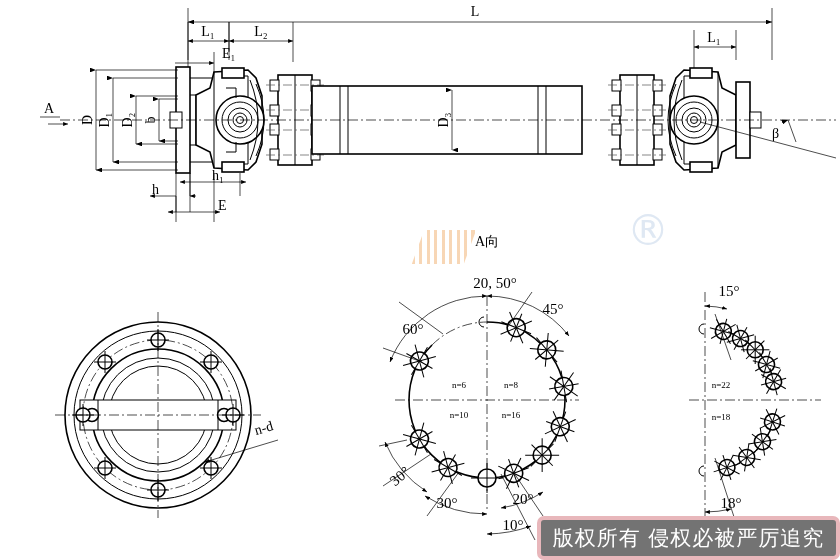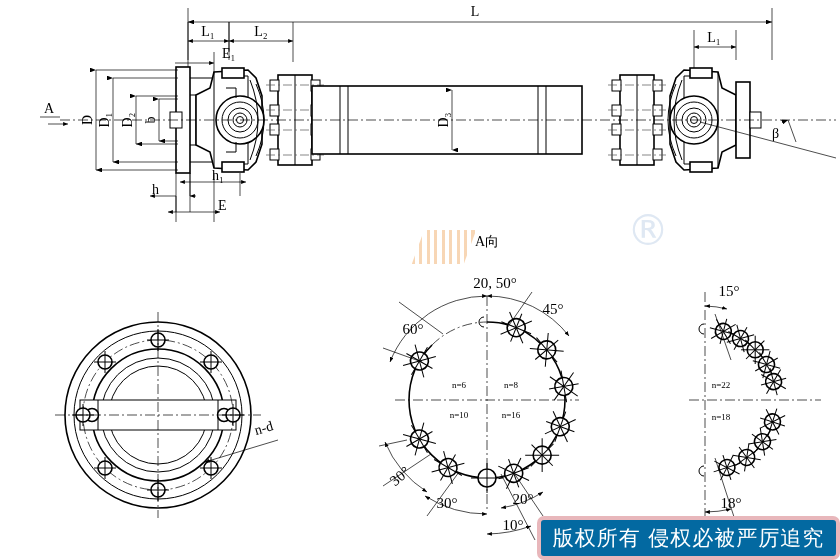--- a/index.html
+++ b/index.html
@@ -40,21 +40,21 @@
   }
 
   
   .cr-banner{
     position:absolute;
     left:537px;top:516px;
     width:303px;height:44px;
     box-sizing:border-box;
     border:4px solid #e8b7bb;
     border-radius:7px;
-    background:#0369a1;
+    background:#737373;
     display:flex;align-items:center;justify-content:center;
   }
   .cr-text{
     font-family:"DejaVu Sans", sans-serif;
     font-size:21px;
     color:#ffffff;
     letter-spacing:1px;
     white-space:nowrap;
   }
 

